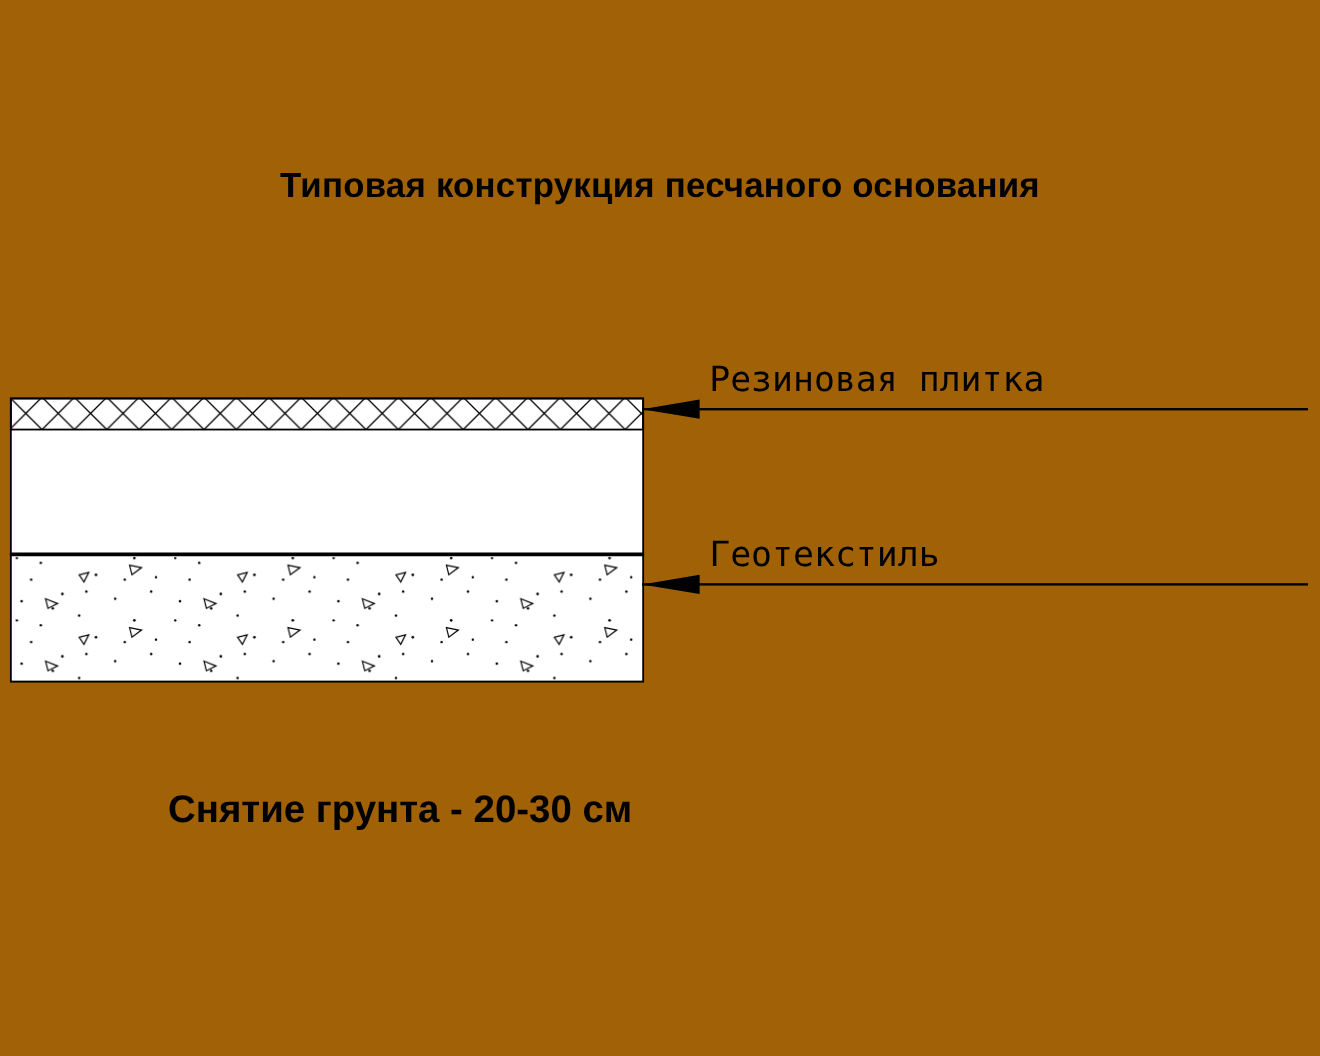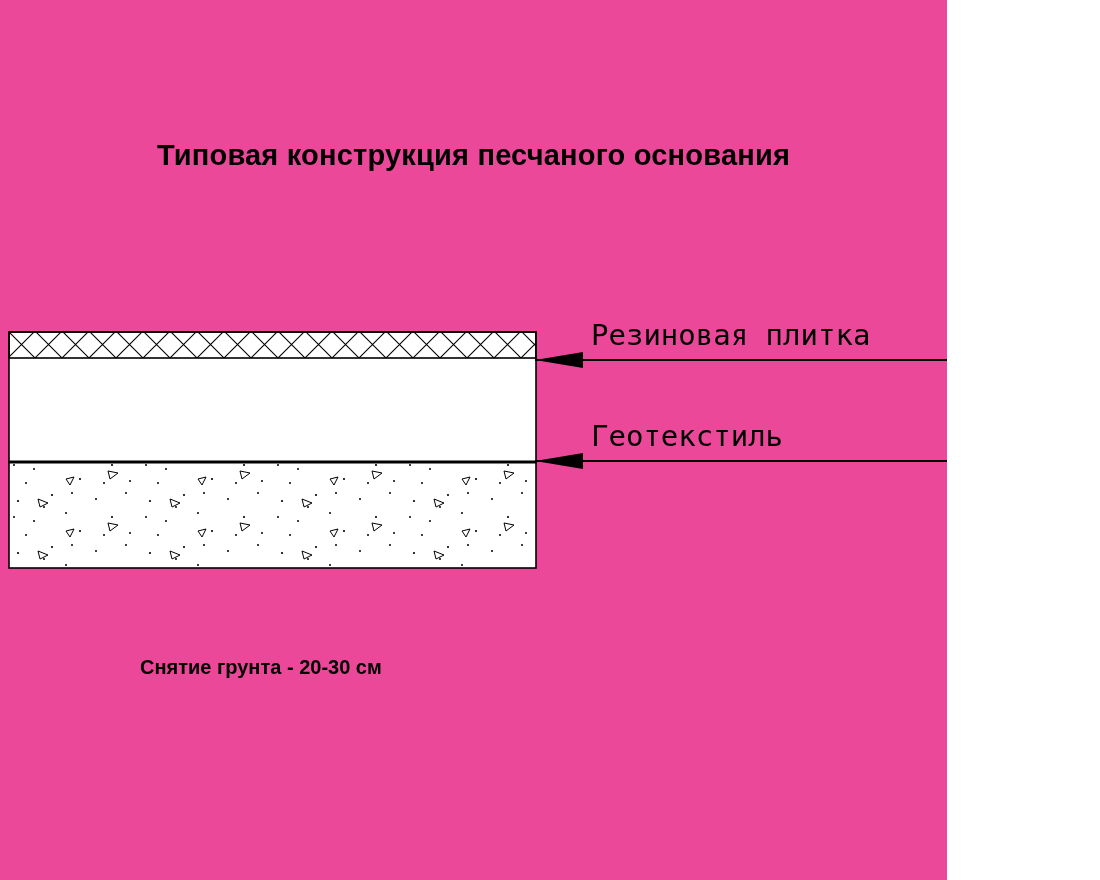--- a/index.html
+++ b/index.html
@@ -2,23 +2,23 @@
 <html><head>
 <meta charset="utf-8">
 <style>
   html, body {
     margin: 0;
     padding: 0;
     background: #ffffff;
   }
   .canvas {
     position: relative;
-    width: 947px;
+    width: 1100px;
     height: 880px;
-    background: #ec4899;
+    background: #a16207;
     color: #000;
     overflow: hidden;
     font-family: "Liberation Sans", sans-serif;
   }
   .title {
     position: absolute;
     top: 139px;
     left: 0;
     width: 100%;
     text-align: center;
@@ -62,21 +62,21 @@
     bottom: 9px;
     font-family: "DejaVu Sans Mono", monospace;
     font-size: 29px;
     font-weight: 400;
     white-space: nowrap;
   }
   .note {
     position: absolute;
     left: 140px;
     top: 656px;
-    font-size: 20px;
+    font-size: 32px;
     font-weight: 700;
     white-space: nowrap;
   }
 </style>
 </head>
 <body>
 
 <div class="canvas">
 
   <div class="title">Типовая конструкция песчаного основания</div>
@@ -107,28 +107,28 @@
       </pattern>
     </defs>
 
     <rect x="1" y="1" width="527" height="236" fill="#ffffff" stroke="#000000" stroke-width="1.6"></rect>
     <rect x="1" y="1" width="527" height="26" fill="url(#hatch)" stroke="#000000" stroke-width="1.6"></rect>
     <rect x="2" y="28" width="525" height="102" fill="#ffffff"></rect>
     <rect x="2" y="133" width="525" height="103" fill="url(#speckle)"></rect>
     <line x1="0" y1="131" x2="529" y2="131" stroke="#000000" stroke-width="3"></line>
   </svg>
 
-  <div class="leader" style="top:316px">
+  <div class="leader" style="top:297px">
     <div class="leader-text">Резиновая плитка</div>
     <div class="leader-line"></div>
     <div class="leader-arrow"></div>
   </div>
 
 
-  <div class="leader" style="top:417px">
+  <div class="leader" style="top:443px">
     <div class="leader-text">Геотекстиль</div>
     <div class="leader-line"></div>
     <div class="leader-arrow"></div>
   </div>
 
 
   <div class="note">Снятие грунта - 20-30 см</div>
 
 </div>
 

